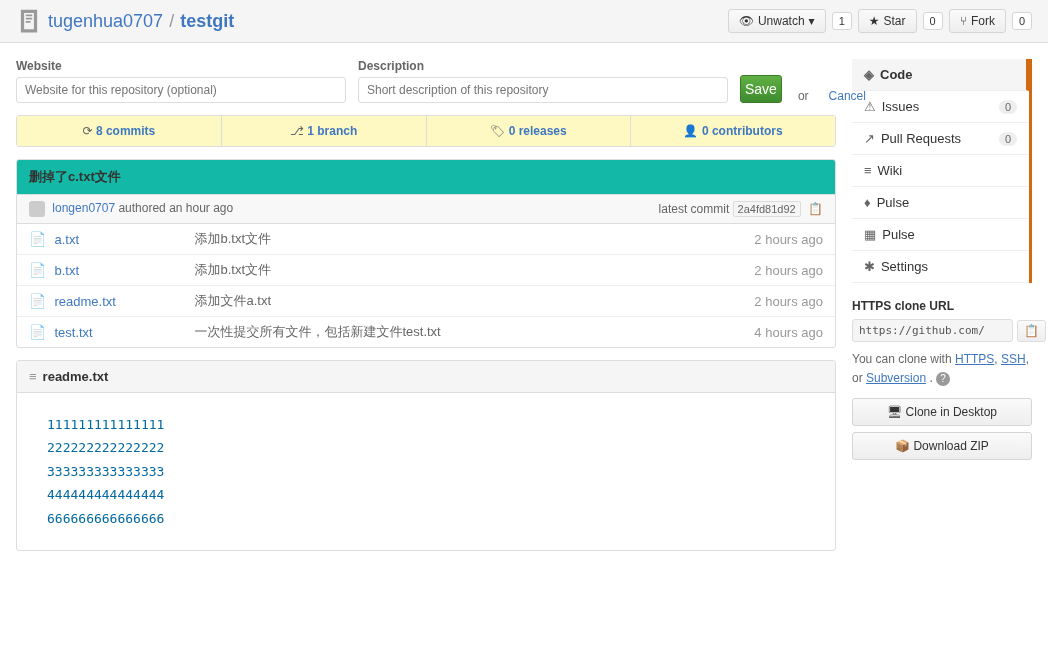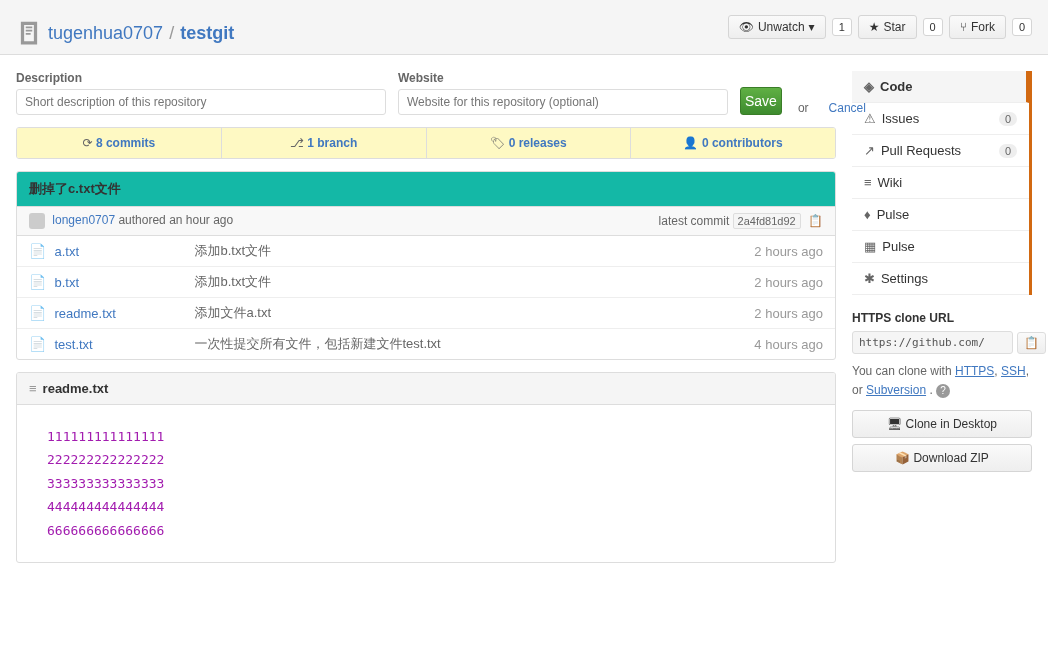--- a/index.html
+++ b/index.html
@@ -12,21 +12,20 @@
       padding: 8px 16px;
       display: flex;
       align-items: center;
       justify-content: space-between;
     }
     .repo-title {
       display: flex;
       align-items: center;
       gap: 6px;
       font-size: 18px;
-      margin-top: 12px;
     }
     .repo-title .book-icon {
       width: 26px;
       height: 26px;
     }
     .repo-title a { color: #4078c0; text-decoration: none; font-weight: normal; }
     .repo-title .separator { color: #999; }
     .repo-title .repo-name { color: #4078c0; font-weight: bold; }
     .header-actions { display: flex; align-items: center; gap: 6px; }
     .action-btn {
@@ -204,21 +203,21 @@
       align-items: center;
       gap: 6px;
       font-size: 13px;
       font-weight: bold;
     }
     .readme-content {
       padding: 20px 30px;
       font-family: monospace;
       font-size: 13px;
       line-height: 1.8;
-      color: #a21caf;
+      color: #0369a1;
     }
 
     
     .sidebar-nav { border-right: 3px solid #d26911; margin-bottom: 16px; }
     .sidebar-item {
       display: flex;
       align-items: center;
       padding: 8px 12px;
       font-size: 13px;
       cursor: pointer;
@@ -307,27 +306,27 @@
       <span>Fork</span>
     </button>
     <span class="count-badge">0</span>
   </div>
 </div>
 
 <div class="main-container">
   <div class="content-area">
 
     <div class="meta-section">
+      <div class="meta-field website-field">
+        <label>Website</label>
+        <input type="text" placeholder="Website for this repository (optional)" style="">
+      </div>
       <div class="meta-field desc-field">
         <label>Description</label>
         <input type="text" placeholder="Short description of this repository" style="">
-      </div>
-      <div class="meta-field website-field">
-        <label>Website</label>
-        <input type="text" placeholder="Website for this repository (optional)" style="">
       </div>
       <button class="save-btn">Save</button>
       <span class="or-text">or</span>
       <a href="#" class="cancel-link">Cancel</a>
     </div>
 
     <div class="stats-bar">
       <div class="stat-item">
         <span>⟳ </span>
         <a href="#">8 commits</a>

